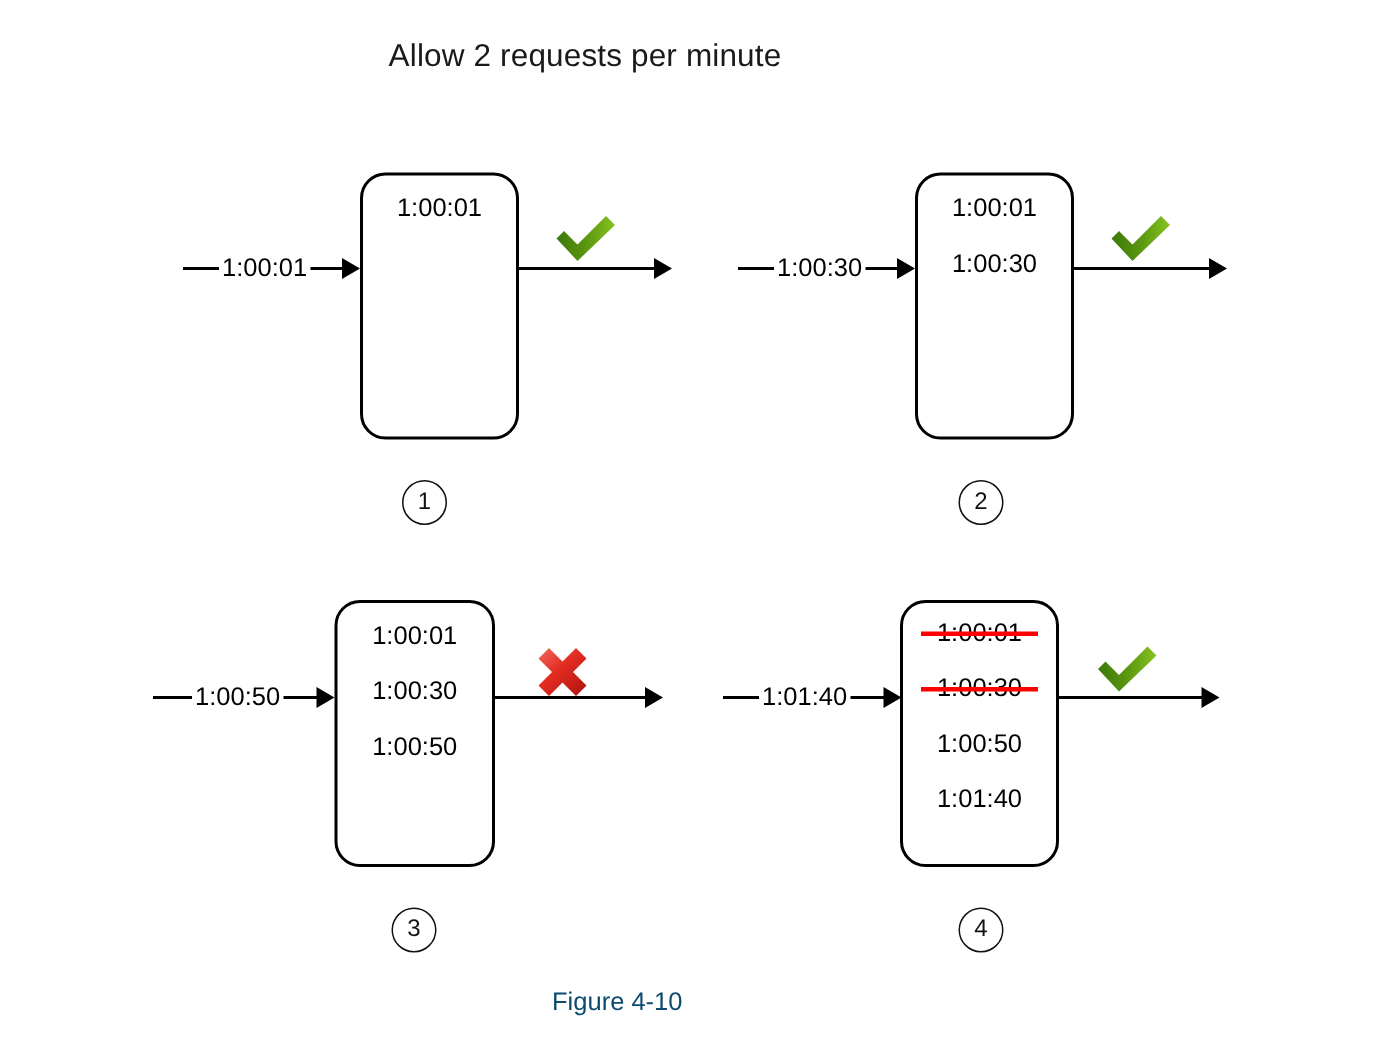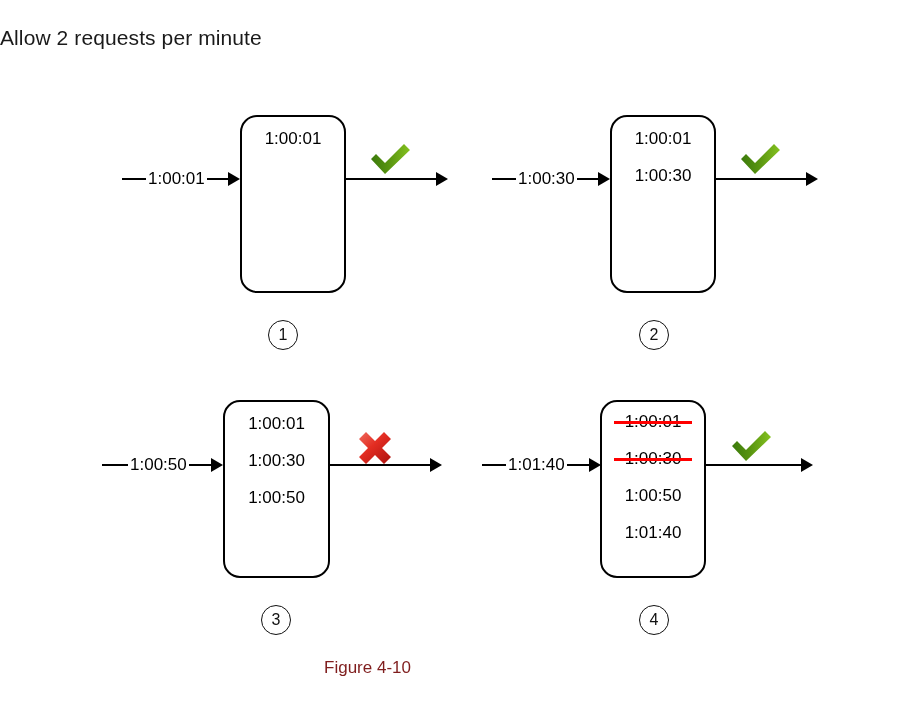--- a/index.html
+++ b/index.html
@@ -13,32 +13,34 @@
     position: relative;
     font-family: "Liberation Sans", sans-serif;
     color: #000000;
     overflow: hidden;
   }
   #diagram-title {
     position: absolute;
     top: 26px;
     left: 0;
     width: 780px;
+    text-align: center;
     font-size: 21px;
     color: #1a1a1a;
     letter-spacing: 0.1px;
   }
   #figure-caption {
     position: absolute;
     top: 658px;
     left: 0;
     width: 735px;
     text-align: center;
     font-size: 17px;
-    color: #7f1d1d;
+    color: #0c4a6e;
+    padding-left: 44px;
   }
 
   .panel {
     position: absolute;
   }
 
   
   .win-box {
     position: absolute;
     box-sizing: border-box;

